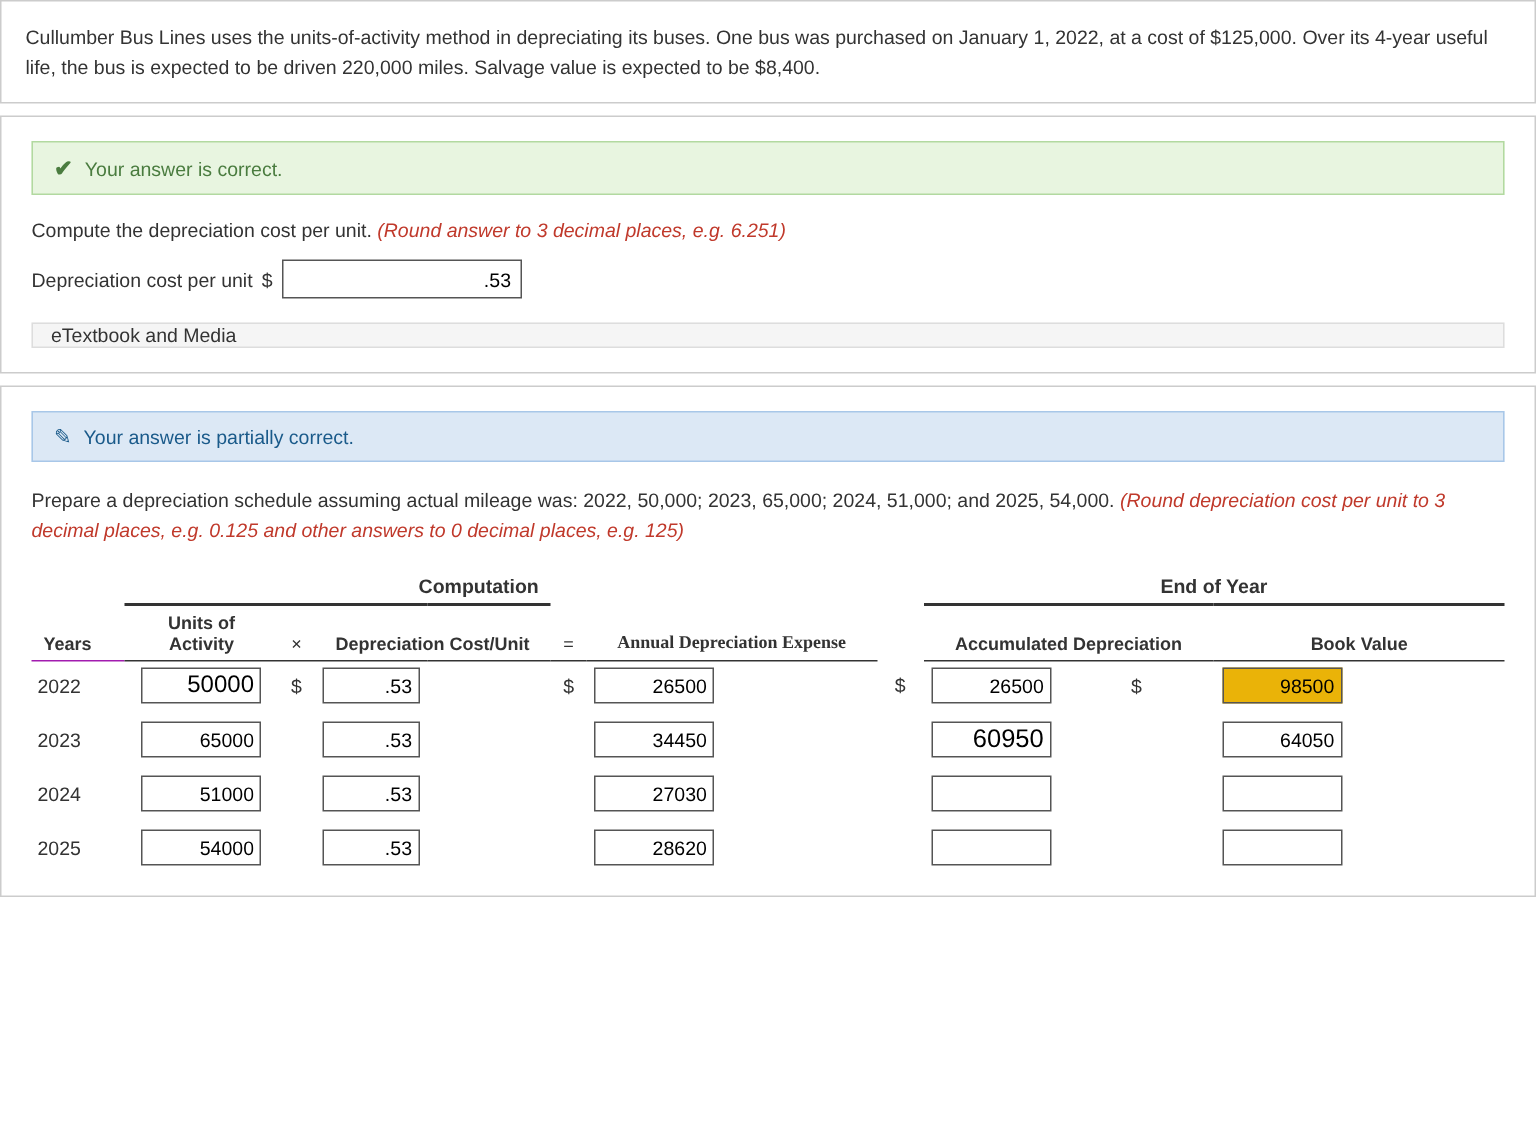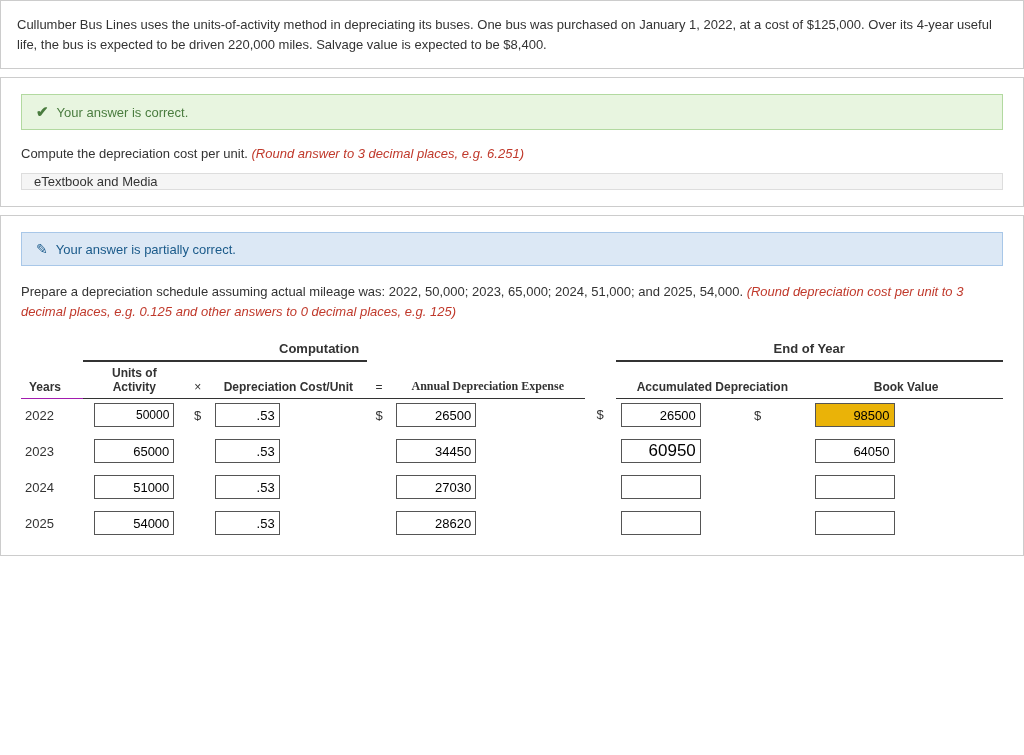--- a/index.html
+++ b/index.html
@@ -160,20 +160,25 @@
     <div class="answer-correct-banner">
       <span class="check-icon">✔</span>
       <span>Your answer is correct.</span>
     </div>
 
     <div class="instruction-text">
       <span>Compute the depreciation cost per unit. </span>
       <span class="round-note">(Round answer to 3 decimal places, e.g. 6.251)</span>
     </div>
 
+    <div class="depreciation-cost-row">
+      <span class="field-label">Depreciation cost per unit</span>
+      <span class="dollar-sign">$</span>
+      <input class="input-field" type="text" value=".53" style="">
+    </div>
 
     <div class="etextbook-bar">
       <span>eTextbook and Media</span>
     </div>
   </div>
 
   <div class="section-partial">
     <div class="answer-partial-banner">
       <span class="pencil-icon">✎</span>
       <span>Your answer is partially correct.</span>
@@ -240,21 +245,21 @@
             <span>Accumulated Depreciation</span>
           </th>
           <th colspan="2" style="border-bottom:1px solid #333; text-align:center;">
             <span>Book Value</span>
           </th>
         </tr>
       </thead>
       <tbody id="table-body">
       <tr style="border: none;">
             <td style="padding: 4px; text-align: left; vertical-align: middle;">2022</td>
-            <td style="padding: 4px; text-align: center; vertical-align: middle;"><input type="text" value="50000" style="border: 1px solid rgb(85, 85, 85); padding: 2px 4px; text-align: right; font-size: 12px; width: 80px; height: 24px; background: rgb(255, 255, 255);"></td>
+            <td style="padding: 4px; text-align: center; vertical-align: middle;"><input type="text" value="50000" style="border: 1px solid rgb(85, 85, 85); padding: 2px 4px; text-align: right; font-size: 16px; width: 80px; height: 24px; background: rgb(255, 255, 255);"></td>
             <td style="padding: 4px 2px; text-align: center; vertical-align: middle;">$</td>
             <td style="padding: 4px; text-align: center; vertical-align: middle;"><input type="text" value=".53" style="border: 1px solid rgb(85, 85, 85); padding: 2px 4px; text-align: right; font-size: 13px; width: 65px; height: 24px; background: rgb(255, 255, 255);"></td>
             <td style="padding: 4px; text-align: center; vertical-align: middle;"></td>
             <td style="padding: 4px 2px; text-align: center; vertical-align: middle;">$</td>
             <td style="padding: 4px; text-align: center; vertical-align: middle;"><input type="text" value="26500" style="border: 1px solid rgb(85, 85, 85); padding: 2px 4px; text-align: right; font-size: 13px; width: 80px; height: 24px; background: rgb(255, 255, 255);"></td>
             <td style="width: 20px;"></td>
             <td style="padding: 4px 2px; text-align: center; vertical-align: middle;">$</td>
             <td style="padding: 4px; text-align: center; vertical-align: middle;"><input type="text" value="26500" style="border: 1px solid rgb(85, 85, 85); padding: 2px 4px; text-align: right; font-size: 13px; width: 80px; height: 24px; background: rgb(255, 255, 255);"></td>
             <td style="padding: 4px 2px; text-align: center; vertical-align: middle;">$</td>
             <td style="padding: 4px; text-align: center; vertical-align: middle;"><input type="text" value="98500" style="border: 1px solid rgb(85, 85, 85); padding: 2px 4px; text-align: right; font-size: 13px; width: 80px; height: 24px; background: #eab308;"></td>

